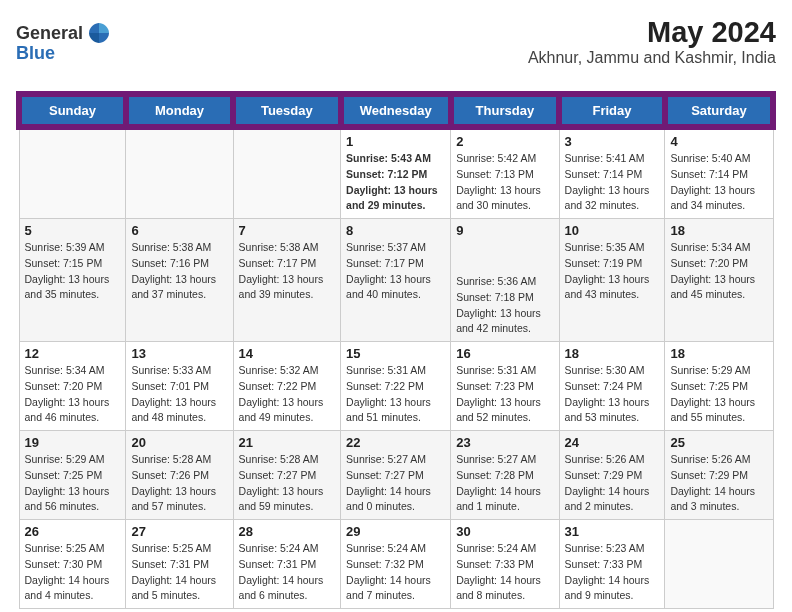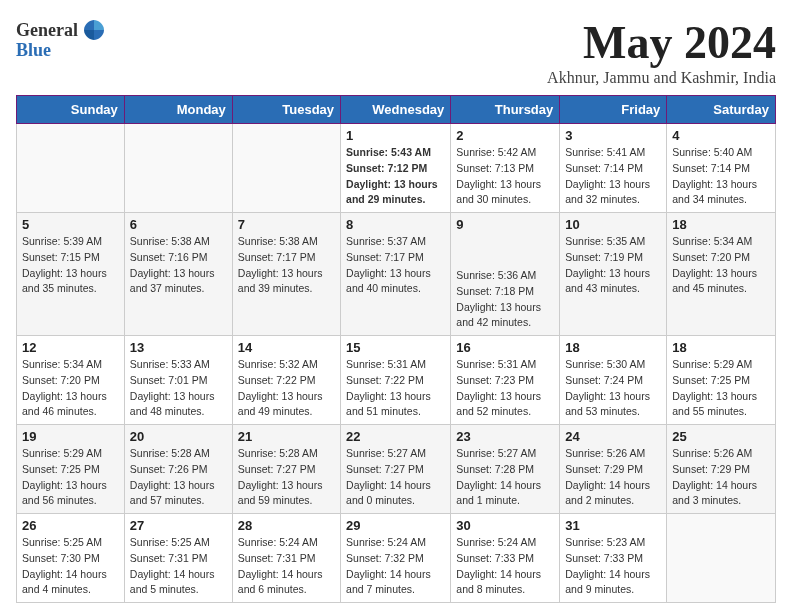--- a/index.html
+++ b/index.html
@@ -6,23 +6,22 @@
     body {
       font-family: Arial, sans-serif;
       background: #fff;
       width: 792px;
       min-height: 612px;
       padding: 16px;
     }
     .header-row {
       display: flex;
       justify-content: space-between;
-      align-items: flex-start;
-      margin-bottom: 8px;
-      font-family: Liberation Serif, serif;
+      align-items: center;
+      margin-bottom: 24px;
     }
     .logo {
       display: flex;
       align-items: center;
     }
     .logo-text-general {
       font-size: 18px;
       font-weight: bold;
       color: #333;
     }
@@ -33,42 +32,42 @@
     }
     .logo-icon {
       width: 28px;
       height: 28px;
       margin-left: 2px;
     }
     .title-block {
       text-align: right;
     }
     .title-block h1 {
-      font-size: 46px;
+      font-size: 29px;
       font-weight: bold;
       color: #222;
     }
     .title-block h2 {
       font-size: 16px;
       font-weight: normal;
       color: #444;
     }
     .calendar {
       width: 100%;
       border-collapse: collapse;
       font-size: 11px;
     }
     .calendar thead tr th {
       background: #2a6db5;
       color: #fff;
-      text-align: right;
+      text-align: center;
       padding: 6px 6px;
       font-size: 13px;
       font-weight: bold;
-      border: 1px solid #701a75;
+      border: 6px solid #701a75;
     }
     .calendar tbody tr td {
       vertical-align: top;
       border: 1px solid #ccc;
       padding: 4px 5px;
       width: 113px;
       min-height: 80px;
       background: #fff;
     }
     .calendar tbody tr:nth-child(even) td {

